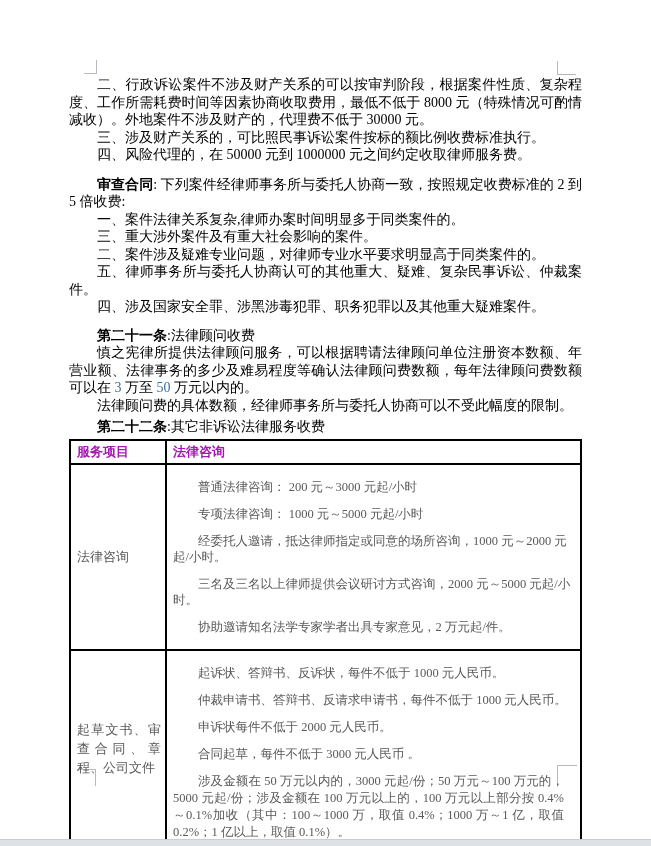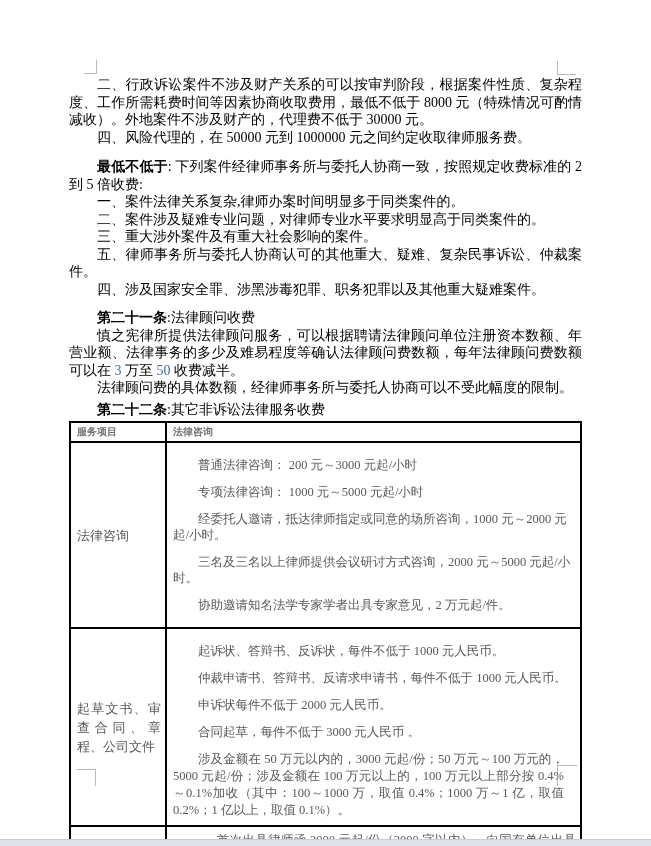--- a/index.html
+++ b/index.html
@@ -24,56 +24,57 @@
   p.body{margin:0;font-size:14px;line-height:17.5px;text-align:justify;text-indent:2em;color:#000;}
   p.body b{font-weight:bold;}
   .num-blue{color:#3e6d9c;}
   .sp12{height:12px;}
   .sp11{height:11px;}
   .sp4{height:4px;}
 
   table.fee{width:100%;border-collapse:collapse;table-layout:fixed;margin-top:3px;
     font-family:"Liberation Serif","DejaVu Serif",serif;}
   table.fee col.c1{width:96px;}
-  table.fee th{border:2px solid #000;font-size:10px;font-weight:bold;text-align:left;
-    padding:2px 4px 2px 6px;color:#737373;}
+  table.fee th{border:2px solid #000;font-size:13px;font-weight:bold;text-align:left;
+    padding:2px 4px 2px 6px;color:#a21caf;}
   table.fee td{border:2px solid #000;vertical-align:middle;padding:3px 4px 3px 6px;}
   td.svc-label{font-size:13px;color:#595959;line-height:19px;text-align:justify;padding-left:5px;padding-right:8px;margin-left:36px;}
   .tline{margin:11px 0;font-size:12.5px;color:#595959;line-height:16px;text-indent:2em;}
   .tpara{margin:5px 12px 3px 0;font-size:12.5px;color:#595959;line-height:17px;text-indent:2em;text-align:justify;}
   .tpara.big-indent{text-indent:3.5em;margin:2px 0;}
 </style>
 </head>
 <body>
 
 <div class="page">
 
   <div class="mark mark-tl"></div>
   <div class="mark mark-tr"></div>
   <div class="mark mark-bl"></div>
   <div class="mark mark-br"></div>
 
   <div class="content">
 
     <p class="body">二、行政诉讼案件不涉及财产关系的可以按审判阶段，根据案件性质、复杂程度、工作所需耗费时间等因素协商收取费用，最低不低于 8000 元（特殊情况可酌情减收）。外地案件不涉及财产的，代理费不低于 30000 元。</p>
+    <p class="body">三、涉及财产关系的，可比照民事诉讼案件按标的额比例收费标准执行。</p>
     <p class="body">四、风险代理的，在 50000 元到 1000000 元之间约定收取律师服务费。</p>
 
     <div class="sp12"></div>
 
-    <p class="body"><b>最低不低于</b><span>: 下列案件经律师事务所与委托人协商一致，按照规定收费标准的 2 到 5 倍收费:</span></p>
+    <p class="body"><b>审查合同</b><span>: 下列案件经律师事务所与委托人协商一致，按照规定收费标准的 2 到 5 倍收费:</span></p>
     <p class="body">一、案件法律关系复杂,律师办案时间明显多于同类案件的。</p>
+    <p class="body">三、重大涉外案件及有重大社会影响的案件。</p>
     <p class="body">二、案件涉及疑难专业问题，对律师专业水平要求明显高于同类案件的。</p>
-    <p class="body">三、重大涉外案件及有重大社会影响的案件。</p>
     <p class="body">五、律师事务所与委托人协商认可的其他重大、疑难、复杂民事诉讼、仲裁案件。</p>
     <p class="body">四、涉及国家安全罪、涉黑涉毒犯罪、职务犯罪以及其他重大疑难案件。</p>
 
     <div class="sp11"></div>
 
     <p class="body"><b>第二十一条</b><span>:法律顾问收费</span></p>
-    <p class="body"><span>慎之宪律所提供法律顾问服务，可以根据聘请法律顾问单位注册资本数额、年营业额、法律事务的多少及难易程度等确认法律顾问费数额，每年法律顾问费数额可以在 </span><span class="num-blue">3</span><span> 万至 </span><span class="num-blue">50</span><span> 收费减半。</span></p>
+    <p class="body"><span>慎之宪律所提供法律顾问服务，可以根据聘请法律顾问单位注册资本数额、年营业额、法律事务的多少及难易程度等确认法律顾问费数额，每年法律顾问费数额可以在 </span><span class="num-blue">3</span><span> 万至 </span><span class="num-blue">50</span><span> 万元以内的。</span></p>
     <p class="body">法律顾问费的具体数额，经律师事务所与委托人协商可以不受此幅度的限制。</p>
 
     <div class="sp4"></div>
 
     <p class="body"><b>第二十二条</b><span>:其它非诉讼法律服务收费</span></p>
 
     <table class="fee">
       <colgroup>
           <col class="c1">
           <col class="c2">

